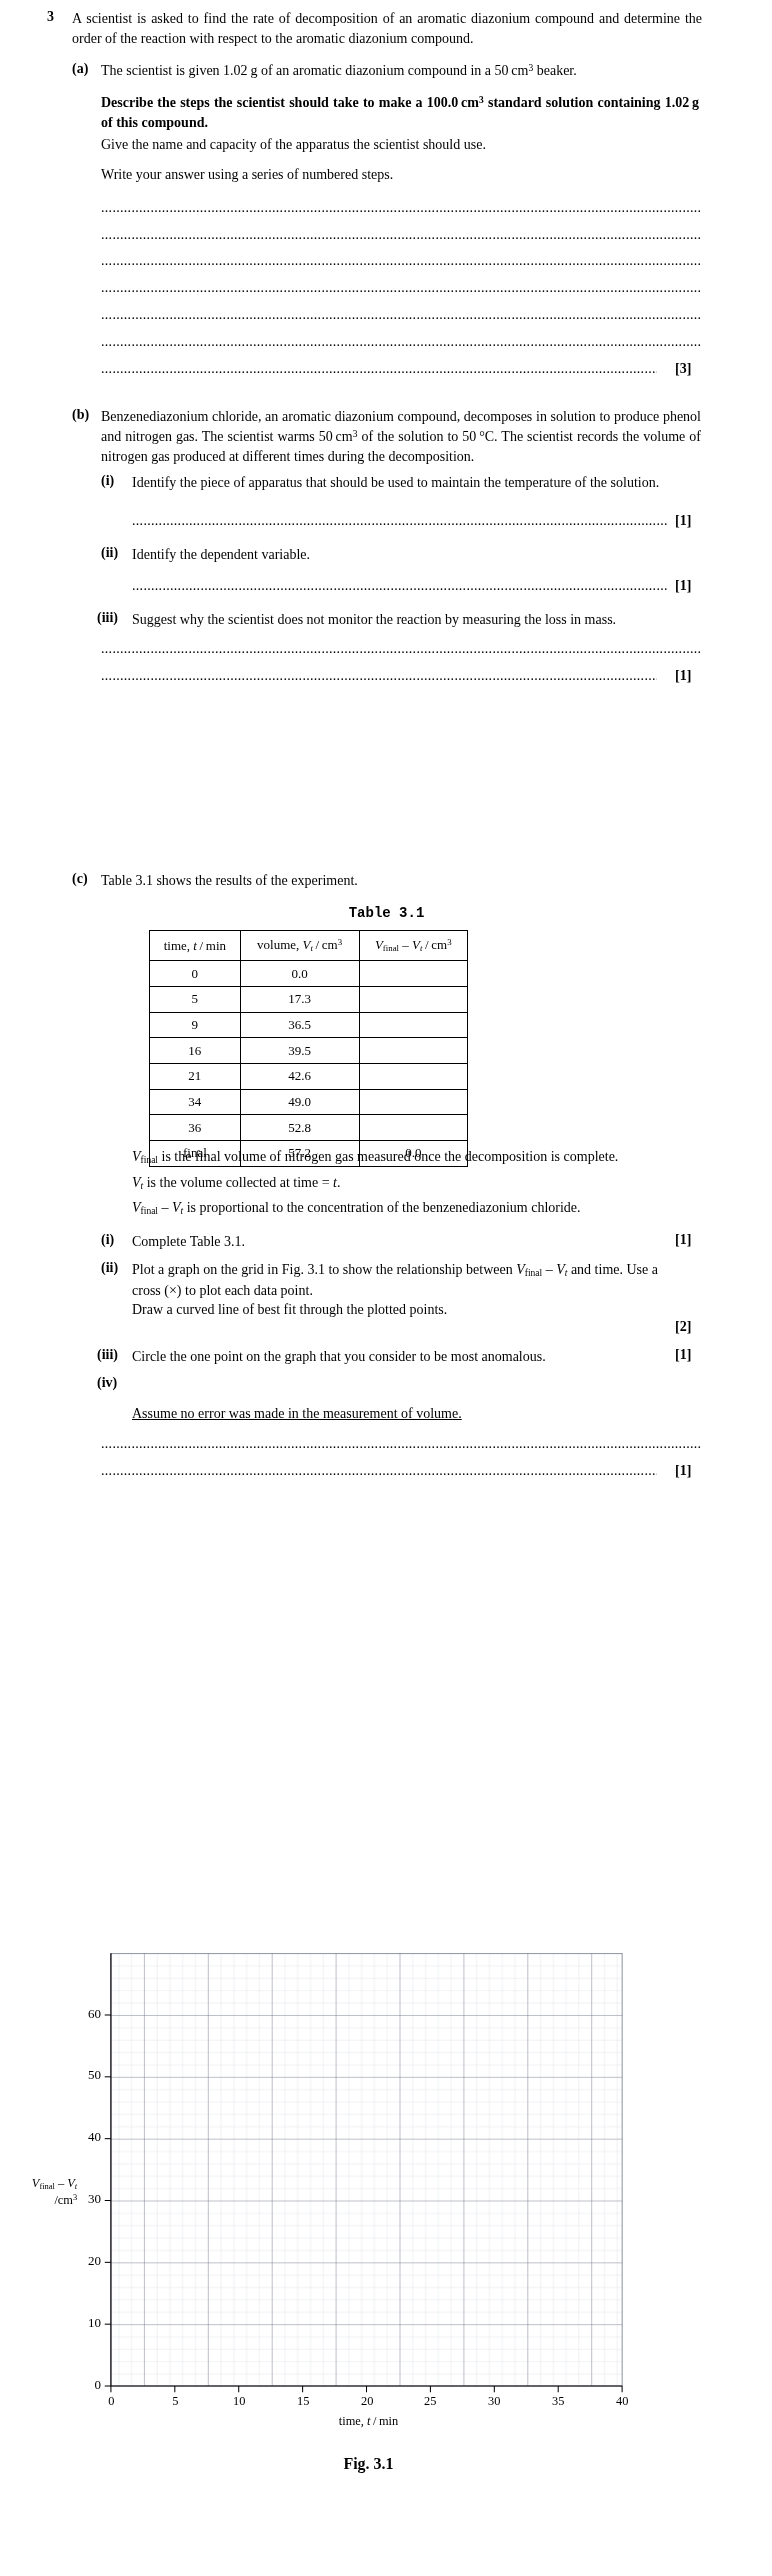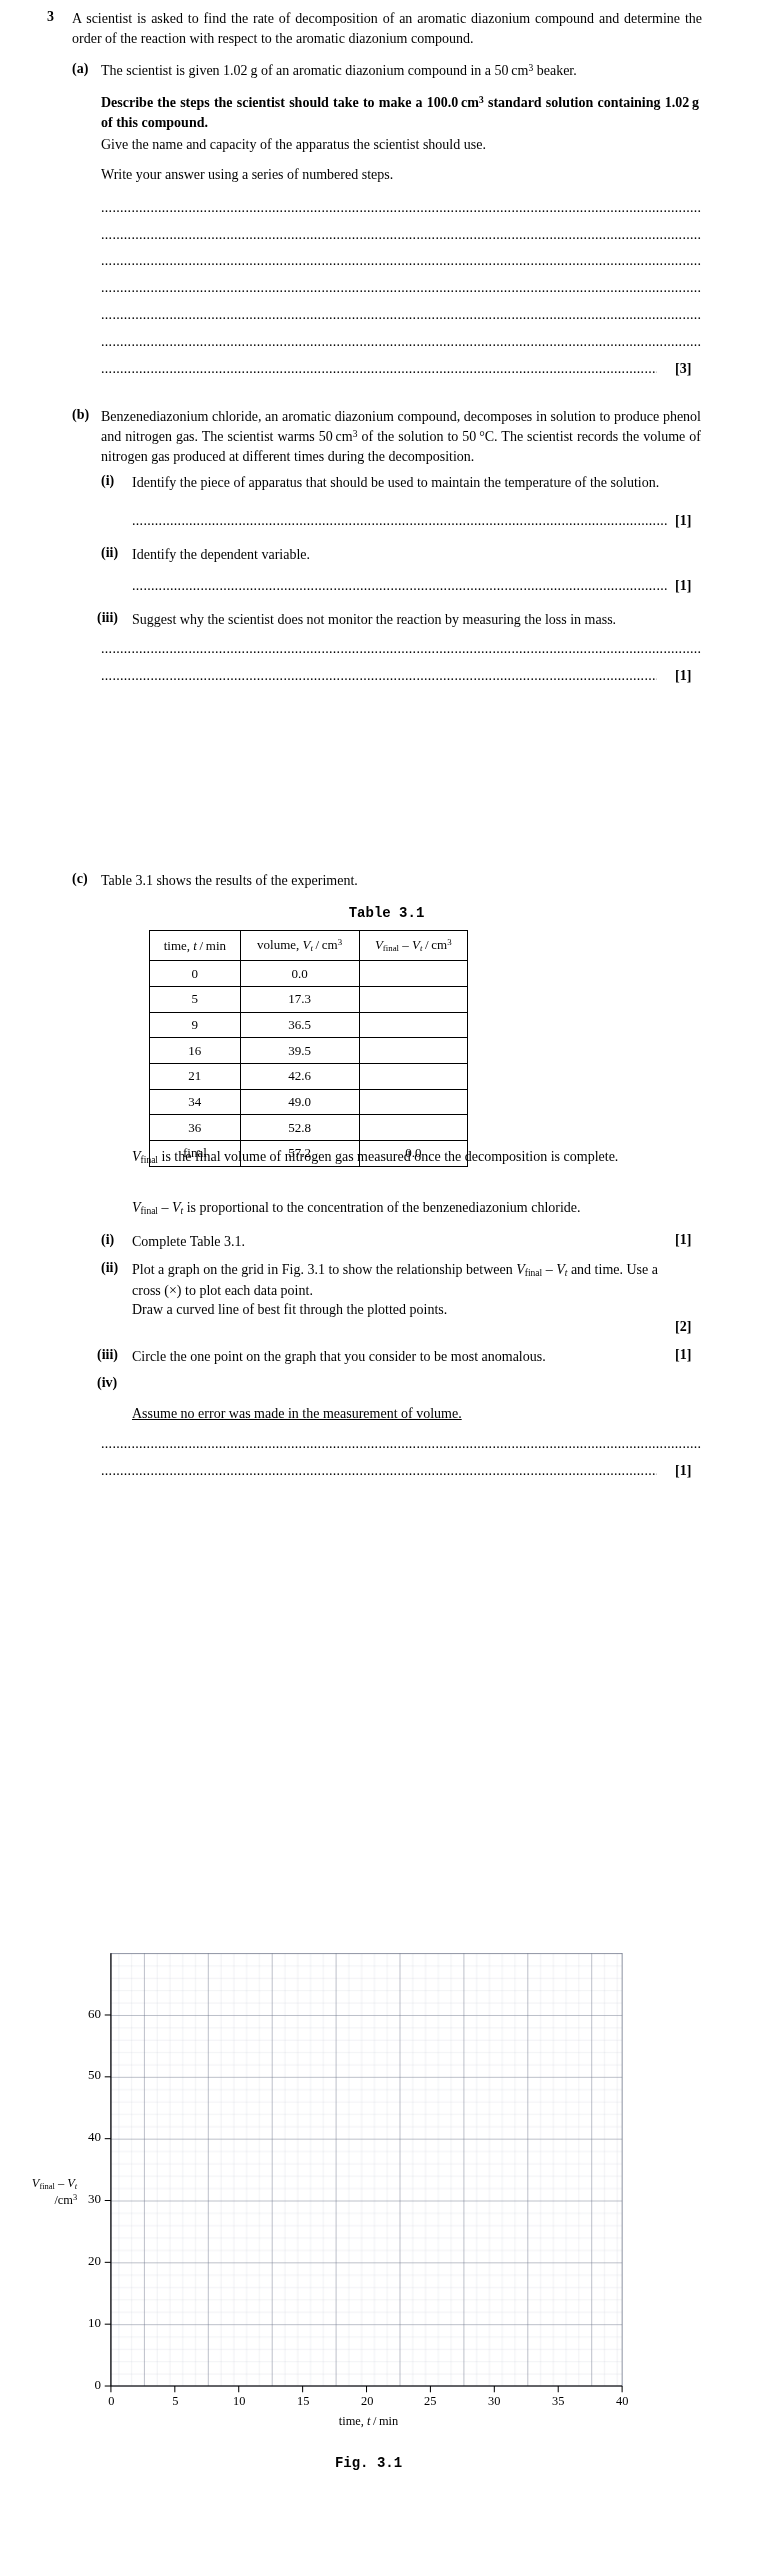--- a/index.html
+++ b/index.html
@@ -80,22 +80,21 @@
   table.data td {
     height: 18.5px;
   }
   
   .graph-wrap {
     position: absolute;
   }
   .fig-caption {
     position: absolute;
     font-weight: bold;
-    font-size: 14px;
-    font-family: Liberation Mono, monospace;
+    font-size: 16px;
   }
   .axis-label {
     position: absolute;
     font-size: 12.4px;
     text-align: right;
   }
   .xaxis-label {
     position: absolute;
     font-size: 12.4px;
   }
@@ -208,20 +207,21 @@
         </tr>
       <tr>
           <td>final</td>
           <td>57.2</td>
           <td>0.0</td>
         </tr>
     </tbody>
   </table>
 
   <div class="body-text nojust" style="top:1147px; left:132px; width:569px;"><span class="ital">V</span><sub>final</sub> is the final volume of nitrogen gas measured once the decomposition is complete.</div>
+  <div class="body-text nojust" style="top:1173px; left:132px; width:569px;"><span class="ital">V<sub>t</sub></span> is the volume collected at time = <span class="ital">t</span>.</div>
   <div class="body-text nojust" style="top:1198px; left:132px; width:569px;"><span class="ital">V</span><sub>final</sub> – <span class="ital">V<sub>t</sub></span> is proportional to the concentration of the benzenediazonium chloride.</div>
 
   <div class="partlabel" style="top:1232px; left:101px;">(i)</div>
   <div class="body-text nojust" style="top:1232px; left:132px; width:515px;">Complete Table 3.1.</div>
   <div class="marks" style="top:1232px; left:675px;">[1]</div>
 
   <div class="partlabel" style="top:1260px; left:101px;">(ii)</div>
   <div class="body-text nojust" style="top:1260px; left:132px; width:531px;">Plot a graph on the grid in Fig. 3.1 to show the relationship between <span class="ital">V</span><sub>final</sub> – <span class="ital">V<sub>t</sub></span> and time. Use a cross (×) to plot each data point.</div>
   <div class="body-text nojust" style="top:1300px; left:132px; width:531px;">Draw a curved line of best fit through the plotted points.</div>
   <div class="marks" style="top:1319px; left:675px;">[2]</div>

